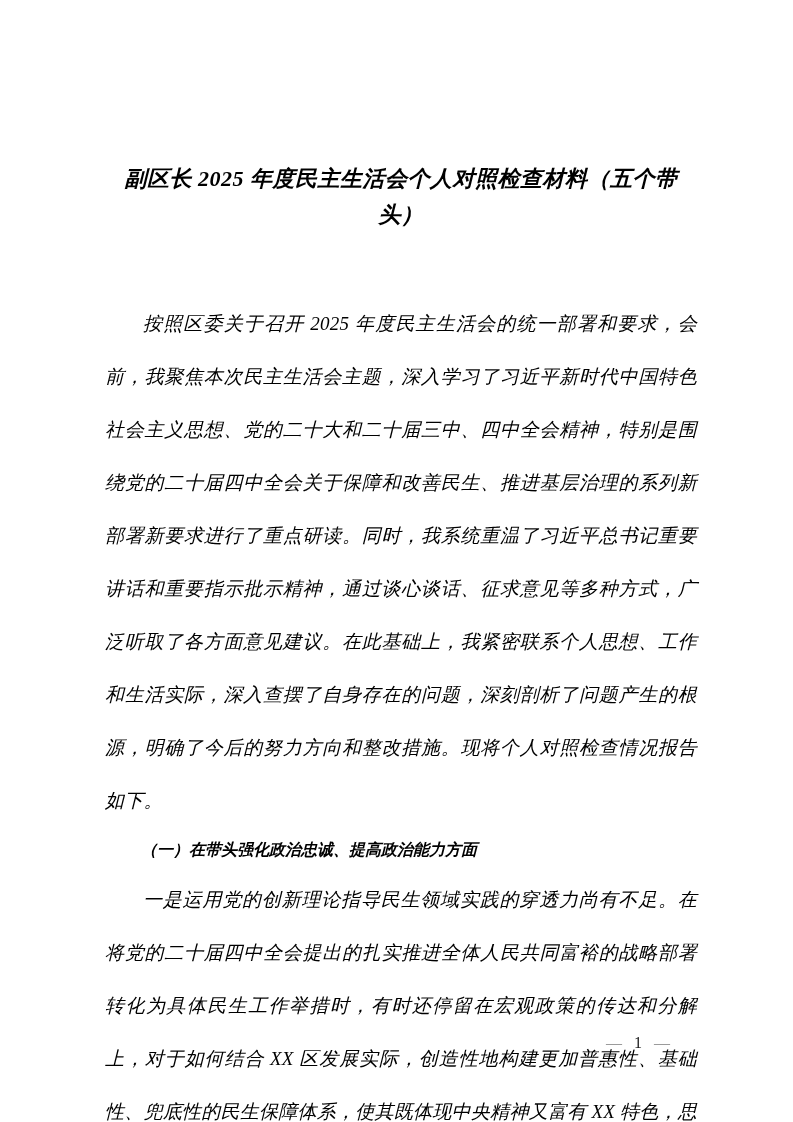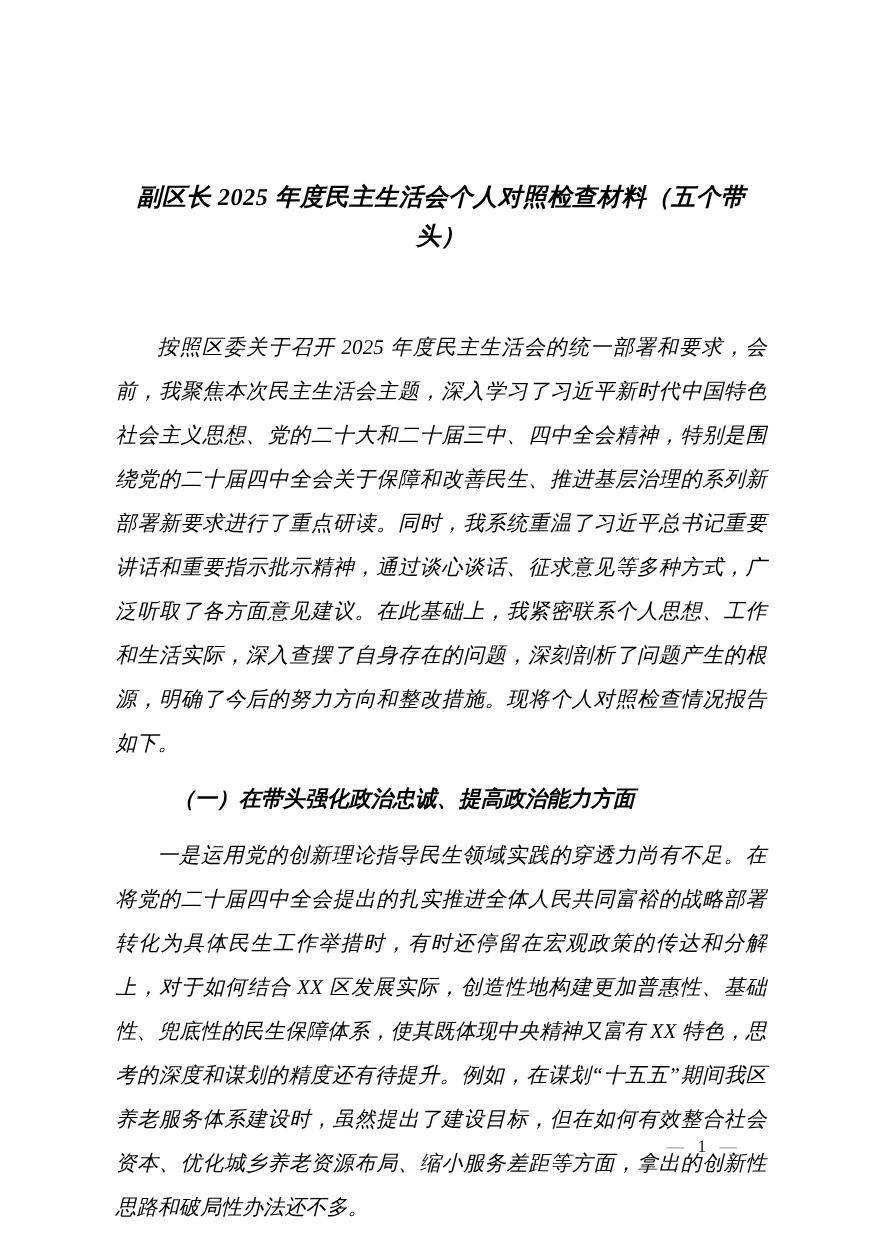--- a/index.html
+++ b/index.html
@@ -28,39 +28,39 @@
     font-size: 22px;
     line-height: 36px;
     font-weight: bold;
     text-align: center;
     letter-spacing: 0.5px;
     font-family: "Liberation Serif", "DejaVu Serif", serif;
   }
   .para {
     margin: 0;
     font-size: 19px;
-    line-height: 40px;
+    line-height: 53px;
     text-align: justify;
     text-indent: 2em;
     letter-spacing: 0.2px;
   }
   .para.first {
     margin-top: 64px;
   }
   .sec-heading {
     margin: 0;
     font-size: 20px;
     line-height: 37.5px;
     font-weight: bold;
     text-indent: 2em;
     font-family: "Liberation Sans", "DejaVu Sans", sans-serif;
   }
   .sub-heading {
-    margin: 12px;
-    font-size: 20px;
+    margin: 4px;
+    font-size: 16px;
     line-height: 37.5px;
     font-weight: bold;
     text-indent: 2em;
     font-family: "Liberation Serif", "DejaVu Serif", serif;
   }
   .page-footer {
     position: absolute;
     top: 1033px;
     right: 123px;
     font-size: 16px;

